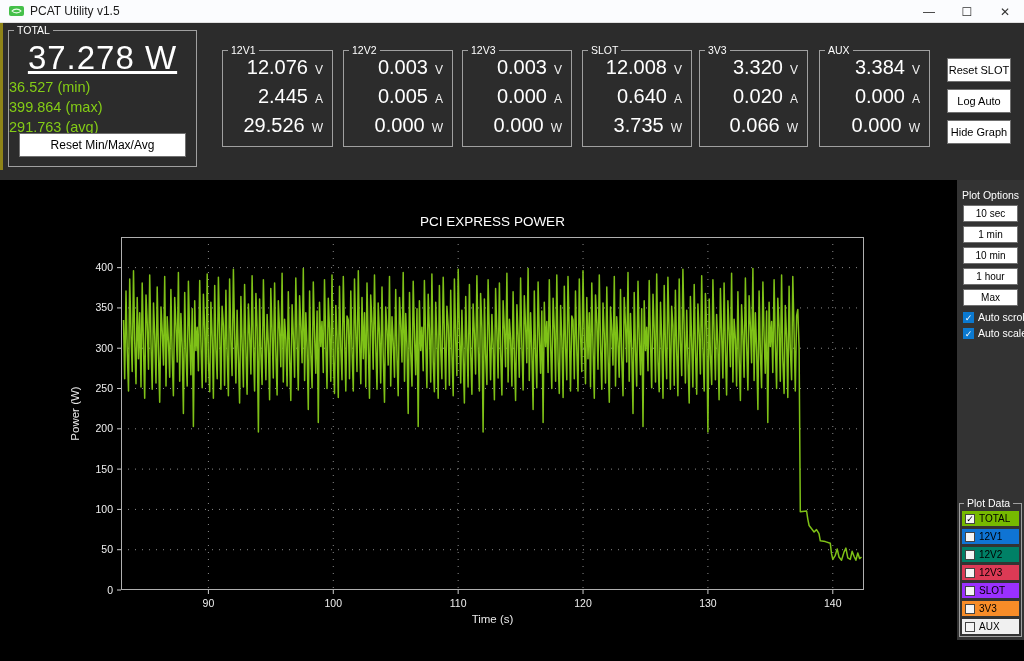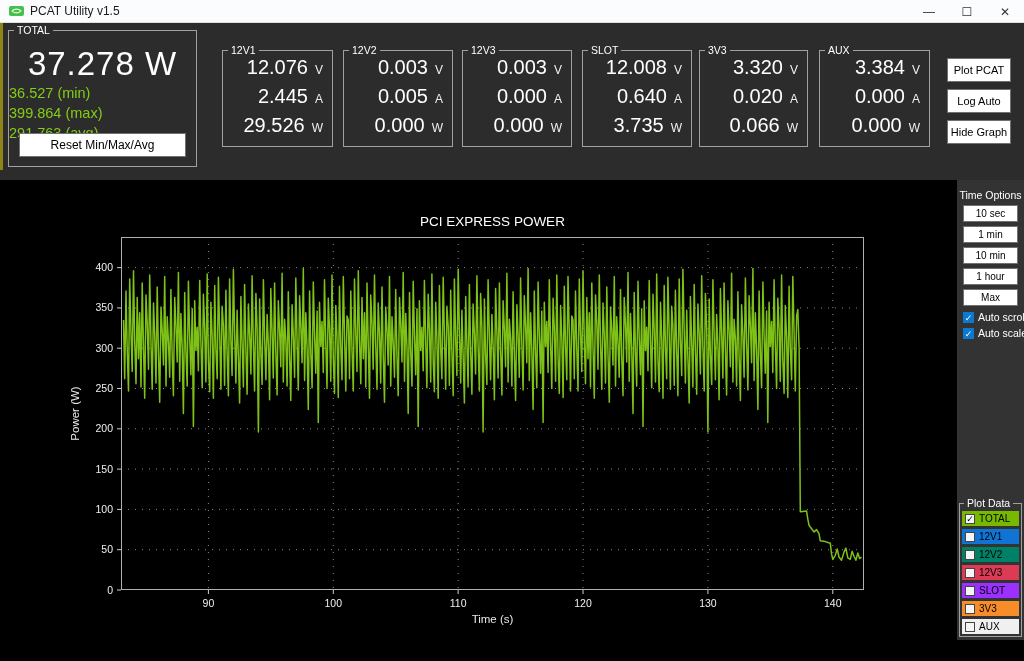--- a/index.html
+++ b/index.html
@@ -16,21 +16,21 @@
              font-size:12px; color:#333; cursor:default; }
 
   
   .top-panel { position:absolute; left:0; top:23px; width:1024px; height:157px; background:#2c2c2c; }
   .edge-artifact { position:absolute; left:0; top:0; width:3px; height:147px; background:#8f8418; }
   .groupbox { position:absolute; border:1px solid #a0a0a0; }
   .gb-label { position:absolute; top:-7px; left:5px; background:#2c2c2c; padding:0 3px;
               font-size:10.5px; color:#fff; line-height:13px; }
 
   .total-box { left:8px; top:7px; width:189px; height:137px; }
-  .total-value { margin-top:14px; text-align:center; font-size:33px; color:#fff; letter-spacing:1px; }
+  .total-value { margin-top:8px; text-align:center; font-size:33px; color:#fff; letter-spacing:1px;text-decoration:underline; }
   .total-sub { text-align:left; padding-right:14px; font-size:14.5px; color:#84cc16; line-height:20px; }
   .total-reset { position:absolute; left:10px; right:10px; bottom:9px; height:24px;
                  background:#fff; border:1px solid #707070; font-size:12px; color:#000;
                  font-family:"Liberation Sans",sans-serif; }
 
   .rail-box { top:27px; height:97px; }
   .rail-row { display:flex; justify-content:flex-end; align-items:baseline;
               padding-right:9px; height:29px; }
   .rail-row:first-of-type { margin-top:5px; }
   .rail-val { font-size:20px; color:#fff; }
@@ -182,21 +182,21 @@
       <div class="rail-row">
           <span class="rail-val">0.000</span>
           <span class="rail-unit">A</span>
         </div>
       <div class="rail-row">
           <span class="rail-val">0.000</span>
           <span class="rail-unit">W</span>
         </div>
     </div>
 
-    <button class="action-btn" style="top:35px;">Plot PCAT</button>
+    <button class="action-btn" style="top:35px;">Reset SLOT</button>
     <button class="action-btn" style="top:66px;">Log Auto</button>
     <button class="action-btn" style="top:97px;">Hide Graph</button>
   </div>
 
   <div class="chart-region">
     <svg id="chart-svg" width="957" height="460" viewBox="0 0 957 460">
         <g stroke="#8a8a8a" stroke-width="1" stroke-dasharray="1 6">
           <line x1="208.41176470588235" y1="57" x2="208.41176470588235" y2="410"></line>
           <line x1="333.2857142857143" y1="57" x2="333.2857142857143" y2="410"></line>
           <line x1="458.15966386554624" y1="57" x2="458.15966386554624" y2="410"></line>
@@ -248,21 +248,21 @@
         </g>
         <rect x="121.5" y="57.5" width="742" height="352" fill="none" stroke="#b0b0b0" stroke-width="1"></rect>
         <text x="492.5" y="46" text-anchor="middle" fill="#fff" font-family="Liberation Sans, sans-serif" font-size="13.5">PCI EXPRESS POWER</text>
         <text x="492.5" y="443" text-anchor="middle" fill="#e8e8e8" font-family="Liberation Sans, sans-serif" font-size="11.5">Time (s)</text>
         <text x="79" y="233.5" text-anchor="middle" fill="#e8e8e8" font-family="Liberation Sans, sans-serif" font-size="11.5" transform="rotate(-90 79 233.5)">Power (W)</text>
         <polyline points="123.5,140.0 124.7,198.8 126.0,111.0 127.2,169.8 128.5,210.9 129.7,98.9 131.0,153.7 132.2,191.6 133.5,90.8 134.7,161.0 136.0,203.7 137.2,117.4 138.5,178.7 139.7,132.8 141.0,206.9 142.2,102.9 143.5,167.4 144.7,218.2 146.0,115.0 147.2,143.2 148.5,189.2 149.7,94.9 151.0,163.4 152.2,209.3 153.5,123.1 154.7,155.3 156.0,202.9 157.2,107.0 158.5,174.7 159.7,222.2 161.0,127.1 162.2,150.5 163.5,185.1 164.7,96.5 166.0,206.1 167.2,136.8 168.5,162.6 169.7,197.2 170.9,109.4 172.2,177.1 173.4,215.8 174.7,117.4 175.9,144.8 177.2,181.9 178.4,92.5 179.7,201.3 180.9,133.6 182.2,167.4 183.4,233.5 184.7,112.6 185.9,171.4 187.2,206.1 188.4,101.3 189.7,157.7 190.9,194.8 192.2,128.7 193.4,246.4 194.7,120.7 195.9,170.6 197.2,147.3 198.4,190.8 199.7,100.5 200.9,161.8 202.2,207.7 203.4,114.2 204.7,149.7 205.9,202.1 207.2,94.1 208.4,181.1 209.7,211.7 210.9,122.3 212.2,158.5 213.4,218.2 214.7,105.4 215.9,169.0 217.2,198.8 218.4,97.3 219.7,154.5 220.9,209.3 222.1,126.3 223.4,145.7 224.6,205.3 225.9,110.2 227.1,172.2 228.4,215.8 229.6,98.9 230.9,161.0 232.1,195.6 233.4,89.2 234.6,151.3 235.9,202.9 237.1,130.3 238.4,177.9 239.6,223.0 240.9,116.6 242.1,163.4 243.4,206.9 244.6,104.6 245.9,169.8 247.1,214.2 248.4,123.9 249.6,154.5 250.9,194.0 252.1,95.7 253.4,166.6 254.6,210.9 255.9,113.4 257.1,148.1 258.4,252.0 259.6,119.1 260.9,173.9 262.1,204.5 263.4,99.7 264.6,156.9 265.9,199.7 267.1,134.4 268.4,165.0 269.6,219.8 270.8,108.6 272.1,152.9 273.3,198.0 274.6,102.9 275.8,170.6 277.1,215.0 278.3,120.7 279.6,150.5 280.8,186.8 282.1,93.3 283.3,202.1 284.6,139.2 285.8,159.4 287.1,206.1 288.3,111.8 289.6,177.1 290.8,220.6 292.1,124.7 293.3,155.3 294.6,197.2 295.8,98.1 297.1,162.6 298.3,210.1 299.6,115.8 300.8,146.5 302.1,182.7 303.3,88.4 304.6,200.5 305.8,132.8 307.1,169.0 308.3,229.5 309.6,111.0 310.8,173.1 312.1,207.7 313.3,102.1 314.6,156.1 315.8,193.2 317.1,131.1 318.3,242.4 319.5,122.3 320.8,166.6 322.0,141.6 323.3,192.4 324.5,99.7 325.8,164.2 327.0,208.5 328.3,118.3 329.5,148.9 330.8,201.3 332.0,94.9 333.3,179.5 334.5,213.4 335.8,125.5 337.0,157.7 338.3,217.4 339.5,106.2 340.8,168.2 342.0,199.7 343.3,96.5 344.5,153.7 345.8,210.9 347.0,136.0 348.3,140.0 349.5,198.8 350.8,111.0 352.0,169.8 353.3,210.9 354.5,98.9 355.8,153.7 357.0,191.6 358.3,90.8 359.5,161.0 360.8,203.7 362.0,117.4 363.3,178.7 364.5,132.8 365.8,206.9 367.0,102.9 368.3,167.4 369.5,218.2 370.7,115.0 372.0,143.2 373.2,189.2 374.5,94.9 375.7,163.4 377.0,209.3 378.2,123.1 379.5,155.3 380.7,202.9 382.0,107.0 383.2,174.7 384.5,222.2 385.7,127.1 387.0,150.5 388.2,185.1 389.5,96.5 390.7,206.1 392.0,136.8 393.2,162.6 394.5,197.2 395.7,109.4 397.0,177.1 398.2,215.8 399.5,117.4 400.7,144.8 402.0,181.9 403.2,92.5 404.5,201.3 405.7,133.6 407.0,167.4 408.2,233.5 409.5,112.6 410.7,171.4 412.0,206.1 413.2,101.3 414.5,157.7 415.7,194.8 417.0,128.7 418.2,246.4 419.4,120.7 420.7,170.6 421.9,147.3 423.2,190.8 424.4,100.5 425.7,161.8 426.9,207.7 428.2,114.2 429.4,149.7 430.7,202.1 431.9,94.1 433.2,181.1 434.4,211.7 435.7,122.3 436.9,158.5 438.2,218.2 439.4,105.4 440.7,169.0 441.9,198.8 443.2,97.3 444.4,154.5 445.7,209.3 446.9,126.3 448.2,145.7 449.4,205.3 450.7,110.2 451.9,172.2 453.2,215.8 454.4,98.9 455.7,161.0 456.9,195.6 458.2,89.2 459.4,151.3 460.7,202.9 461.9,130.3 463.2,177.9 464.4,223.0 465.7,116.6 466.9,163.4 468.1,206.9 469.4,104.6 470.6,169.8 471.9,214.2 473.1,123.9 474.4,154.5 475.6,194.0 476.9,95.7 478.1,166.6 479.4,210.9 480.6,113.4 481.9,148.1 483.1,252.0 484.4,119.1 485.6,173.9 486.9,204.5 488.1,99.7 489.4,156.9 490.6,199.7 491.9,134.4 493.1,165.0 494.4,219.8 495.6,108.6 496.9,152.9 498.1,198.0 499.4,102.9 500.6,170.6 501.9,215.0 503.1,120.7 504.4,150.5 505.6,186.8 506.9,93.3 508.1,202.1 509.4,139.2 510.6,159.4 511.9,206.1 513.1,111.8 514.4,177.1 515.6,220.6 516.9,124.7 518.1,155.3 519.3,197.2 520.6,98.1 521.8,162.6 523.1,210.1 524.3,115.8 525.6,146.5 526.8,182.7 528.1,88.4 529.3,200.5 530.6,132.8 531.8,169.0 533.1,229.5 534.3,111.0 535.6,173.1 536.8,207.7 538.1,102.1 539.3,156.1 540.6,193.2 541.8,131.1 543.1,242.4 544.3,122.3 545.6,166.6 546.8,141.6 548.1,192.4 549.3,99.7 550.6,164.2 551.8,208.5 553.1,118.3 554.3,148.9 555.6,201.3 556.8,94.9 558.1,179.5 559.3,213.4 560.6,125.5 561.8,157.7 563.1,217.4 564.3,106.2 565.6,168.2 566.8,199.7 568.0,96.5 569.3,153.7 570.5,210.9 571.8,136.0 573.0,140.0 574.3,198.8 575.5,111.0 576.8,169.8 578.0,210.9 579.3,98.9 580.5,153.7 581.8,191.6 583.0,90.8 584.3,161.0 585.5,203.7 586.8,117.4 588.0,178.7 589.3,132.8 590.5,206.9 591.8,102.9 593.0,167.4 594.3,218.2 595.5,115.0 596.8,143.2 598.0,189.2 599.3,94.9 600.5,163.4 601.8,209.3 603.0,123.1 604.3,155.3 605.5,202.9 606.8,107.0 608.0,174.7 609.3,222.2 610.5,127.1 611.8,150.5 613.0,185.1 614.3,96.5 615.5,206.1 616.7,136.8 618.0,162.6 619.2,197.2 620.5,109.4 621.7,177.1 623.0,215.8 624.2,117.4 625.5,144.8 626.7,181.9 628.0,92.5 629.2,201.3 630.5,133.6 631.7,167.4 633.0,233.5 634.2,112.6 635.5,171.4 636.7,206.1 638.0,101.3 639.2,157.7 640.5,194.8 641.7,128.7 643.0,246.4 644.2,120.7 645.5,170.6 646.7,147.3 648.0,190.8 649.2,100.5 650.5,161.8 651.7,207.7 653.0,114.2 654.2,149.7 655.5,202.1 656.7,94.1 658.0,181.1 659.2,211.7 660.5,122.3 661.7,158.5 663.0,218.2 664.2,105.4 665.5,169.0 666.7,198.8 667.9,97.3 669.2,154.5 670.4,209.3 671.7,126.3 672.9,145.7 674.2,205.3 675.4,110.2 676.7,172.2 677.9,215.8 679.2,98.9 680.4,161.0 681.7,195.6 682.9,89.2 684.2,151.3 685.4,202.9 686.7,130.3 687.9,177.9 689.2,223.0 690.4,116.6 691.7,163.4 692.9,206.9 694.2,104.6 695.4,169.8 696.7,214.2 697.9,123.9 699.2,154.5 700.4,194.0 701.7,95.7 702.9,166.6 704.2,210.9 705.4,113.4 706.7,148.1 707.9,252.0 709.2,119.1 710.4,173.9 711.7,204.5 712.9,99.7 714.2,156.9 715.4,199.7 716.6,134.4 717.9,165.0 719.1,219.8 720.4,108.6 721.6,152.9 722.9,198.0 724.1,102.9 725.4,170.6 726.6,215.0 727.9,120.7 729.1,150.5 730.4,186.8 731.6,93.3 732.9,202.1 734.1,139.2 735.4,159.4 736.6,206.1 737.9,111.8 739.1,177.1 740.4,220.6 741.6,124.7 742.9,155.3 744.1,197.2 745.4,98.1 746.6,162.6 747.9,210.1 749.1,115.8 750.4,146.5 751.6,182.7 752.9,88.4 754.1,200.5 755.4,132.8 756.6,169.0 757.9,229.5 759.1,111.0 760.4,173.1 761.6,207.7 762.9,102.1 764.1,156.1 765.3,193.2 766.6,131.1 767.8,242.4 769.1,122.3 770.3,166.6 771.6,141.6 772.8,192.4 774.1,99.7 775.3,164.2 776.6,208.5 777.8,118.3 779.1,148.9 780.3,201.3 781.6,94.9 782.8,179.5 784.1,213.4 785.3,125.5 786.6,157.7 787.8,217.4 789.1,106.2 790.3,168.2 791.6,199.7 792.8,96.5 794.1,153.7 795.3,210.9 796.6,136.0 797.8,129.5 799.1,168.2 800.3,331.8 806.6,331.0 807.8,339.1 809.1,345.5 811.6,348.7 814.1,352.0 816.5,349.6 819.0,353.6 820.3,360.8 825.3,361.6 830.3,363.3 831.5,373.7 832.8,379.4 835.3,375.3 837.2,368.9 839.0,377.0 841.5,380.2 844.0,372.1 845.9,368.1 847.8,377.8 850.3,379.4 852.1,371.3 854.0,376.2 855.9,380.2 857.8,372.9 859.6,378.6 861.5,377.0" fill="none" stroke="#7ec117" stroke-width="1.5" stroke-linejoin="round"></polyline>
       </svg>
   </div>
 
   <div class="sidebar">
-    <div class="po-label">Time Options</div>
+    <div class="po-label">Plot Options</div>
     <button class="po-btn" style="top:25px;">10 sec</button>
     <button class="po-btn" style="top:46px;">1 min</button>
     <button class="po-btn" style="top:67px;">10 min</button>
     <button class="po-btn" style="top:88px;">1 hour</button>
     <button class="po-btn" style="top:109px;">Max</button>
 
     <div class="po-check" style="top:131px;">
       <span class="cb-blue">✓</span>
       <span class="lbl">Auto scroll</span>
     </div>

